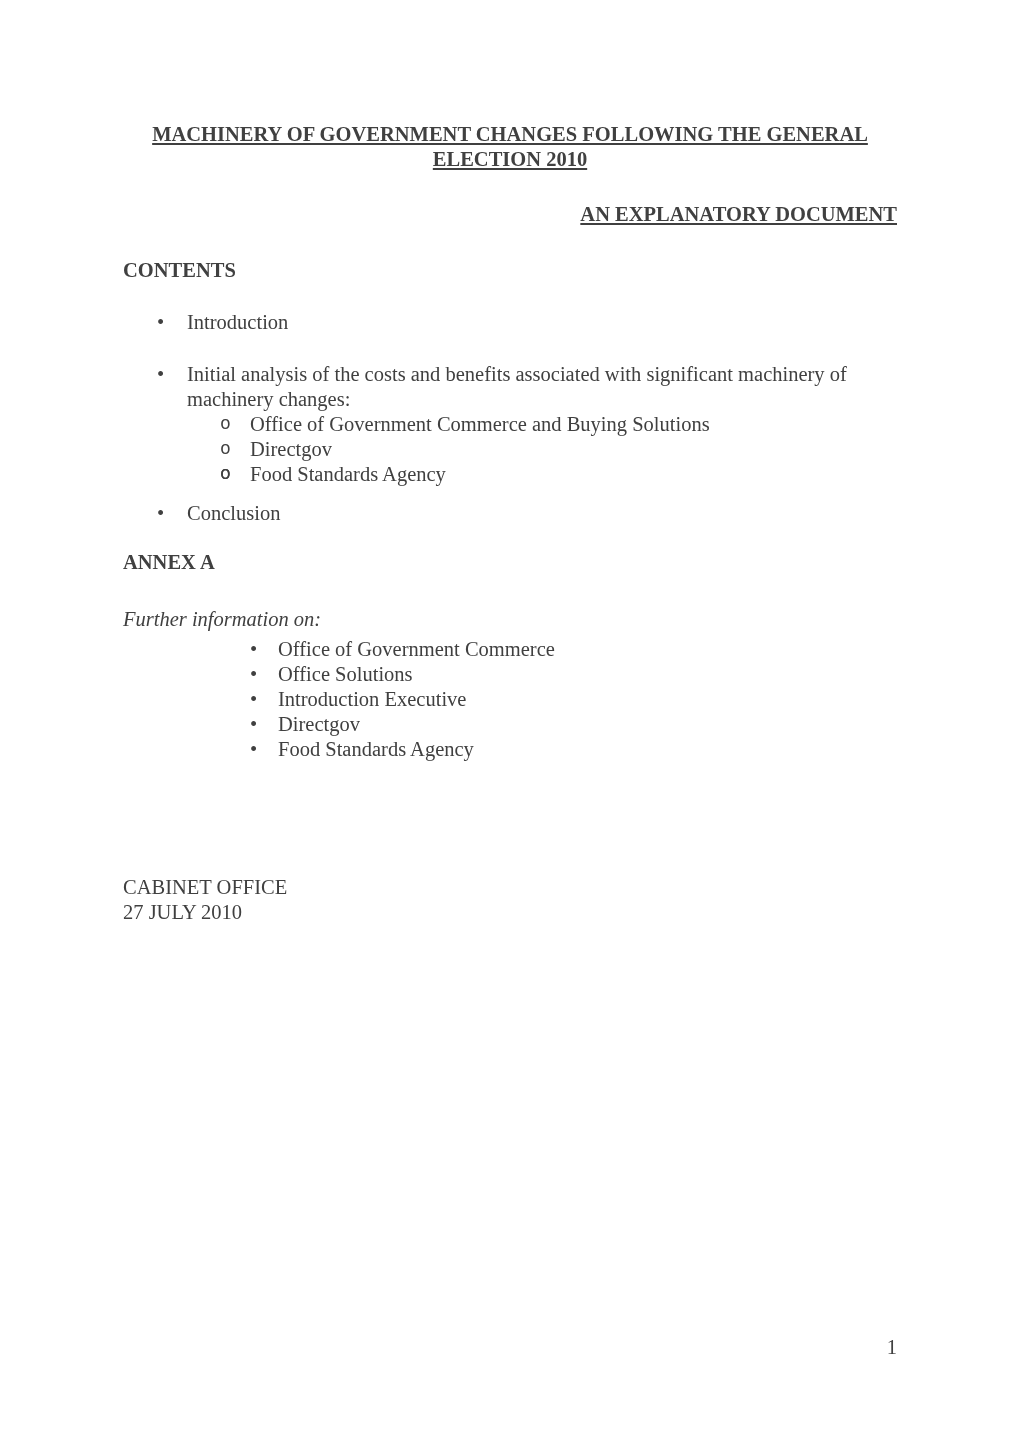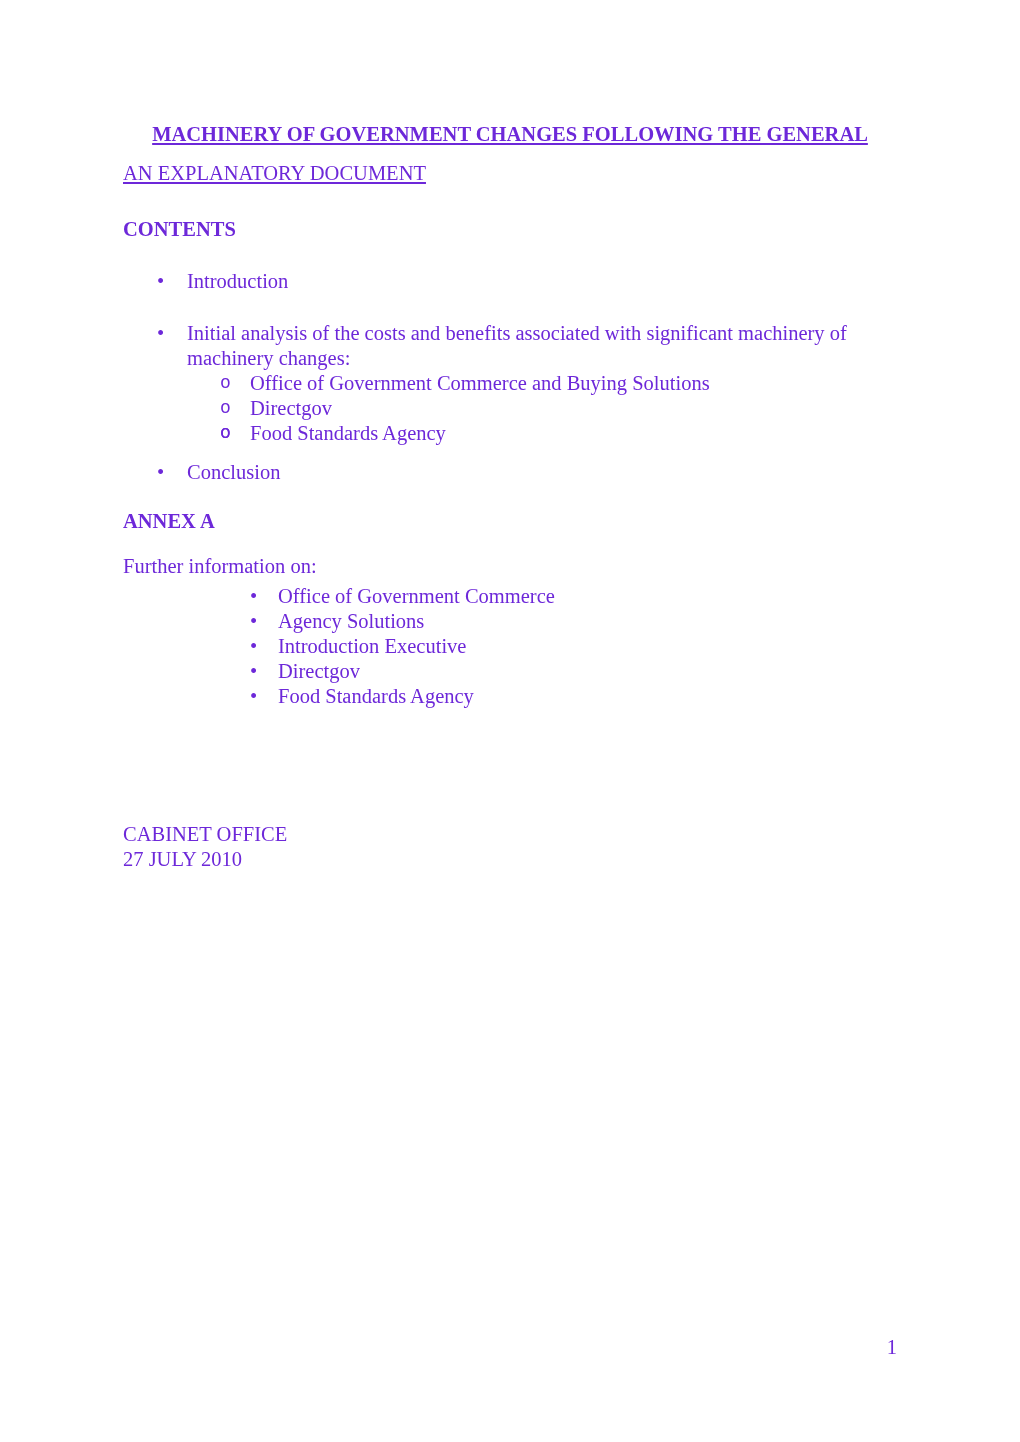--- a/index.html
+++ b/index.html
@@ -5,72 +5,73 @@
   html, body {
     margin: 0;
     padding: 0;
     background: #ffffff;
   }
   .page {
     position: relative;
     width: 1020px;
     height: 1442px;
     background: #ffffff;
-    color: #6d28d9;
+    color: #404040;
     font-family: "Liberation Serif", "DejaVu Serif", serif;
     font-size: 20.5px;
     line-height: 25px;
     box-sizing: border-box;
     padding: 122px 123px 4px 123px;
     overflow: hidden;
   }
   .uline { text-decoration: underline; }
   .nowrap { white-space: nowrap; }
 
   .doc-title { text-align: center; font-weight: bold; }
-  .doc-subtitle { margin-top: 14px; text-align: left; font-weight: normal; }
+  .doc-subtitle { margin-top: 30px; text-align: right; font-weight: bold; }
 
   .contents-heading { margin-top: 31px; font-weight: bold; }
 
   .li { position: relative; padding-left: 64px; }
   .li > .bullet { position: absolute; left: 34px; top: 0; }
 
   .li.sub { padding-left: 127px; }
   .li.sub > .bullet {
     left: 97px;
     font-family: "Liberation Mono", "DejaVu Sans Mono", monospace;
     font-size: 18px;
   }
 
   .li.annex { padding-left: 155px; }
   .li.annex > .bullet { left: 127px; }
 
   .mt-item { margin-top: 27px; }
   .mt-conclusion { margin-top: 14px; }
 
   .annex-heading { margin-top: 24px; font-weight: bold; }
-  .further-info { margin-top: 20px; }
+  .further-info { margin-top: 32px; font-style: italic; }
   .annex-list { margin-top: 5px; }
 
   .cabinet-block { margin-top: 113px; font-weight: normal; }
 
   .page-number {
     position: absolute;
     top: 1335px;
     right: 123px;
     line-height: 25px;
   }
 </style>
 </head>
 <body>
 
 <div class="page">
 
   <div class="doc-title">
     <div class="nowrap"><span class="uline">MACHINERY OF GOVERNMENT CHANGES FOLLOWING THE GENERAL</span></div>
+    <div class="nowrap"><span class="uline">ELECTION 2010</span></div>
   </div>
 
   <div class="doc-subtitle">
     <span class="uline">AN EXPLANATORY DOCUMENT</span>
   </div>
 
   <div class="contents-heading">CONTENTS</div>
 
   <div class="li mt-item">
     <span class="bullet">•</span>
@@ -110,21 +111,21 @@
 
   <div class="further-info">Further information on:</div>
 
   <div class="annex-list">
     <div class="li annex">
       <span class="bullet">•</span>
       <span>Office of Government Commerce</span>
     </div>
     <div class="li annex">
       <span class="bullet">•</span>
-      <span>Agency Solutions</span>
+      <span>Office Solutions</span>
     </div>
     <div class="li annex">
       <span class="bullet">•</span>
       <span>Introduction Executive</span>
     </div>
     <div class="li annex">
       <span class="bullet">•</span>
       <span>Directgov</span>
     </div>
     <div class="li annex">

